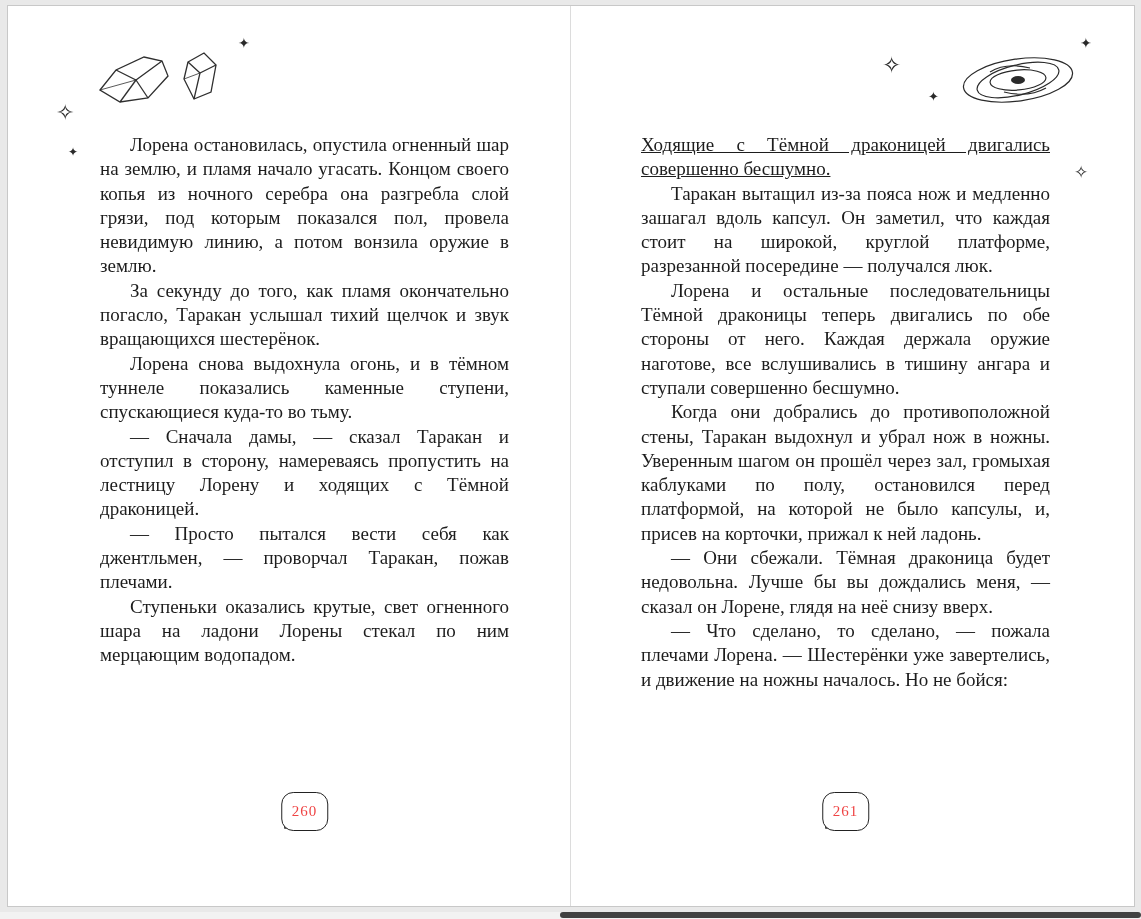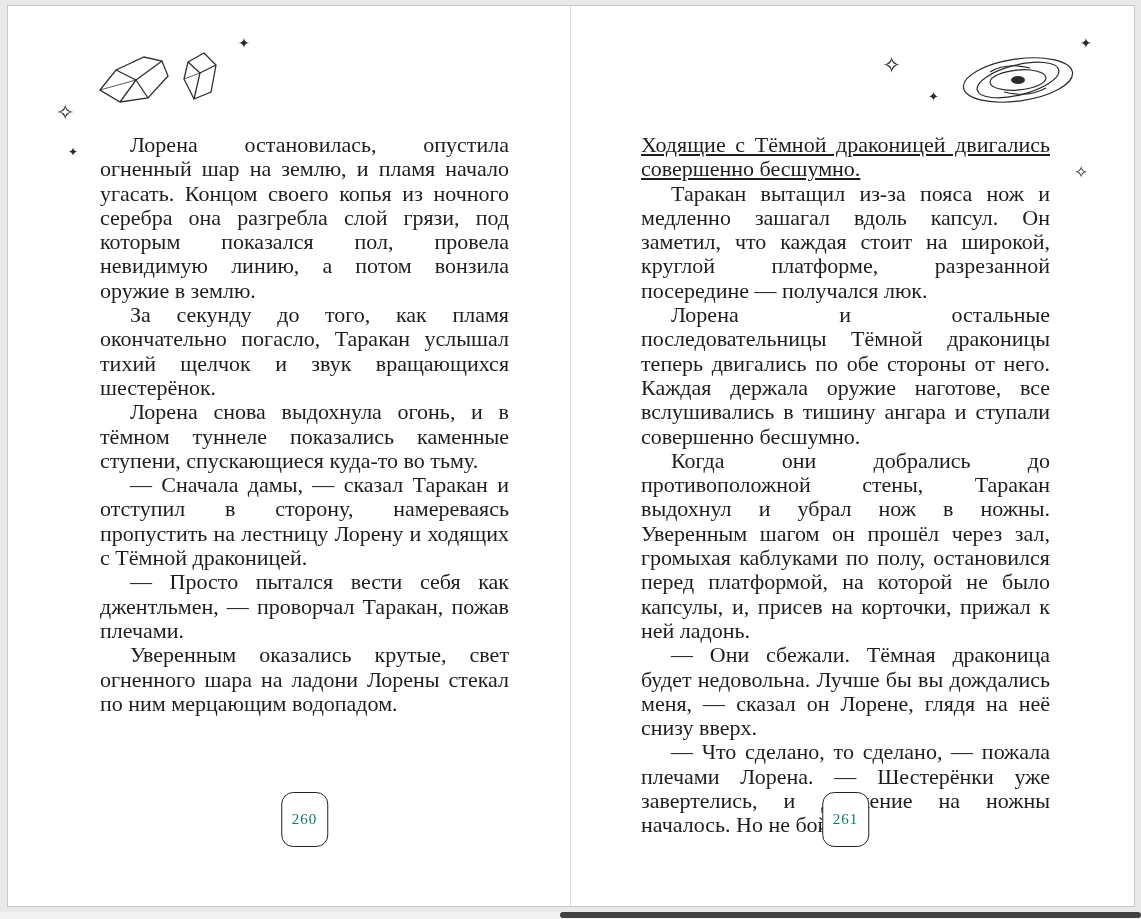--- a/index.html
+++ b/index.html
@@ -23,21 +23,21 @@
     position: absolute;
     left: 562px; top: 0; bottom: 0;
     width: 1px;
     background: #dcdcdc;
   }
   .col {
     position: absolute;
     top: 127px;
     width: 409px;
     color: #1d1d1d;
-    font-size: 22px;
+    font-size: 19px;
     line-height: 24.3px;
     text-align: justify;
     hyphens: auto;
   }
   .col-left  { left: 92px; }
   .col-right { left: 633px; }
   .col p { margin: 0; text-indent: 30px; }
   .col p.cont { text-indent: 0; text-decoration: underline; }
 
   .ornament { position: absolute; }
@@ -66,25 +66,25 @@
     line-height: 64px;
     color: #2a2a2a;
   }
   .page-badge {
     position: absolute;
     left: 50%; top: 10px;
     transform: translateX(-50%);
     background: #ffffff;
     border: 1.5px solid #222222;
     border-radius: 12px;
-    padding: 16px 10px;
+    padding: 8px 10px;
     font-size: 15px;
     line-height: 21px;
     letter-spacing: 1px;
-    color: #0f766e;
+    color: #ef4444;
   }
 
   .scroll-track {
     position: absolute;
     left: 0; top: 912px;
     width: 1141px; height: 7px;
     background: #f2f2f2;
   }
   .scroll-thumb {
     position: absolute;
@@ -132,21 +132,21 @@
   <span class="sparkle" style="left:920px; top:84px; font-size:13px;">✦</span>
   <span class="sparkle" style="left:1072px; top:30px; font-size:14px;">✦</span>
   <span class="sparkle" style="left:1066px; top:158px; font-size:17px;">✧</span>
 
   <div class="col col-left">
     <p>Лорена остановилась, опустила огненный шар на землю, и пламя начало угасать. Концом своего копья из ночного серебра она разгребла слой грязи, под которым показался пол, провела невидимую линию, а потом вонзила оружие в землю.</p>
     <p>За секунду до того, как пламя окончательно погасло, Таракан услышал тихий щелчок и звук вращающихся шестерёнок.</p>
     <p>Лорена снова выдохнула огонь, и в тёмном туннеле показались каменные ступени, спускающиеся куда-то во тьму.</p>
     <p>— Сначала дамы, — сказал Таракан и отступил в сторону, намереваясь пропустить на лестницу Лорену и ходящих с Тёмной драконицей.</p>
     <p>— Просто пытался вести себя как джентльмен, — проворчал Таракан, пожав плечами.</p>
-    <p>Уверенным оказались крутые, свет огненного шара на ладони Лорены стекал по ним мерцающим водопадом.</p>
+    <p>Ступеньки оказались крутые, свет огненного шара на ладони Лорены стекал по ним мерцающим водопадом.</p>
   </div>
 
   <div class="col col-right">
     <p class="cont">Ходящие с Тёмной драконицей двигались совершенно бесшумно.</p>
     <p>Таракан вытащил из-за пояса нож и медленно зашагал вдоль капсул. Он заметил, что каждая стоит на широкой, круглой платформе, разрезанной посередине — получался люк.</p>
     <p>Лорена и остальные последовательницы Тёмной драконицы теперь двигались по обе стороны от него. Каждая держала оружие наготове, все вслушивались в тишину ангара и ступали совершенно бесшумно.</p>
     <p>Когда они добрались до противоположной стены, Таракан выдохнул и убрал нож в ножны. Уверенным шагом он прошёл через зал, громыхая каблуками по полу, остановился перед платформой, на которой не было капсулы, и, присев на корточки, прижал к ней ладонь.</p>
     <p>— Они сбежали. Тёмная драконица будет недовольна. Лучше бы вы дождались меня, — сказал он Лорене, глядя на неё снизу вверх.</p>
     <p>— Что сделано, то сделано, — пожала плечами Лорена. — Шестерёнки уже завертелись, и движение на ножны началось. Но не бойся:</p>
   </div>

